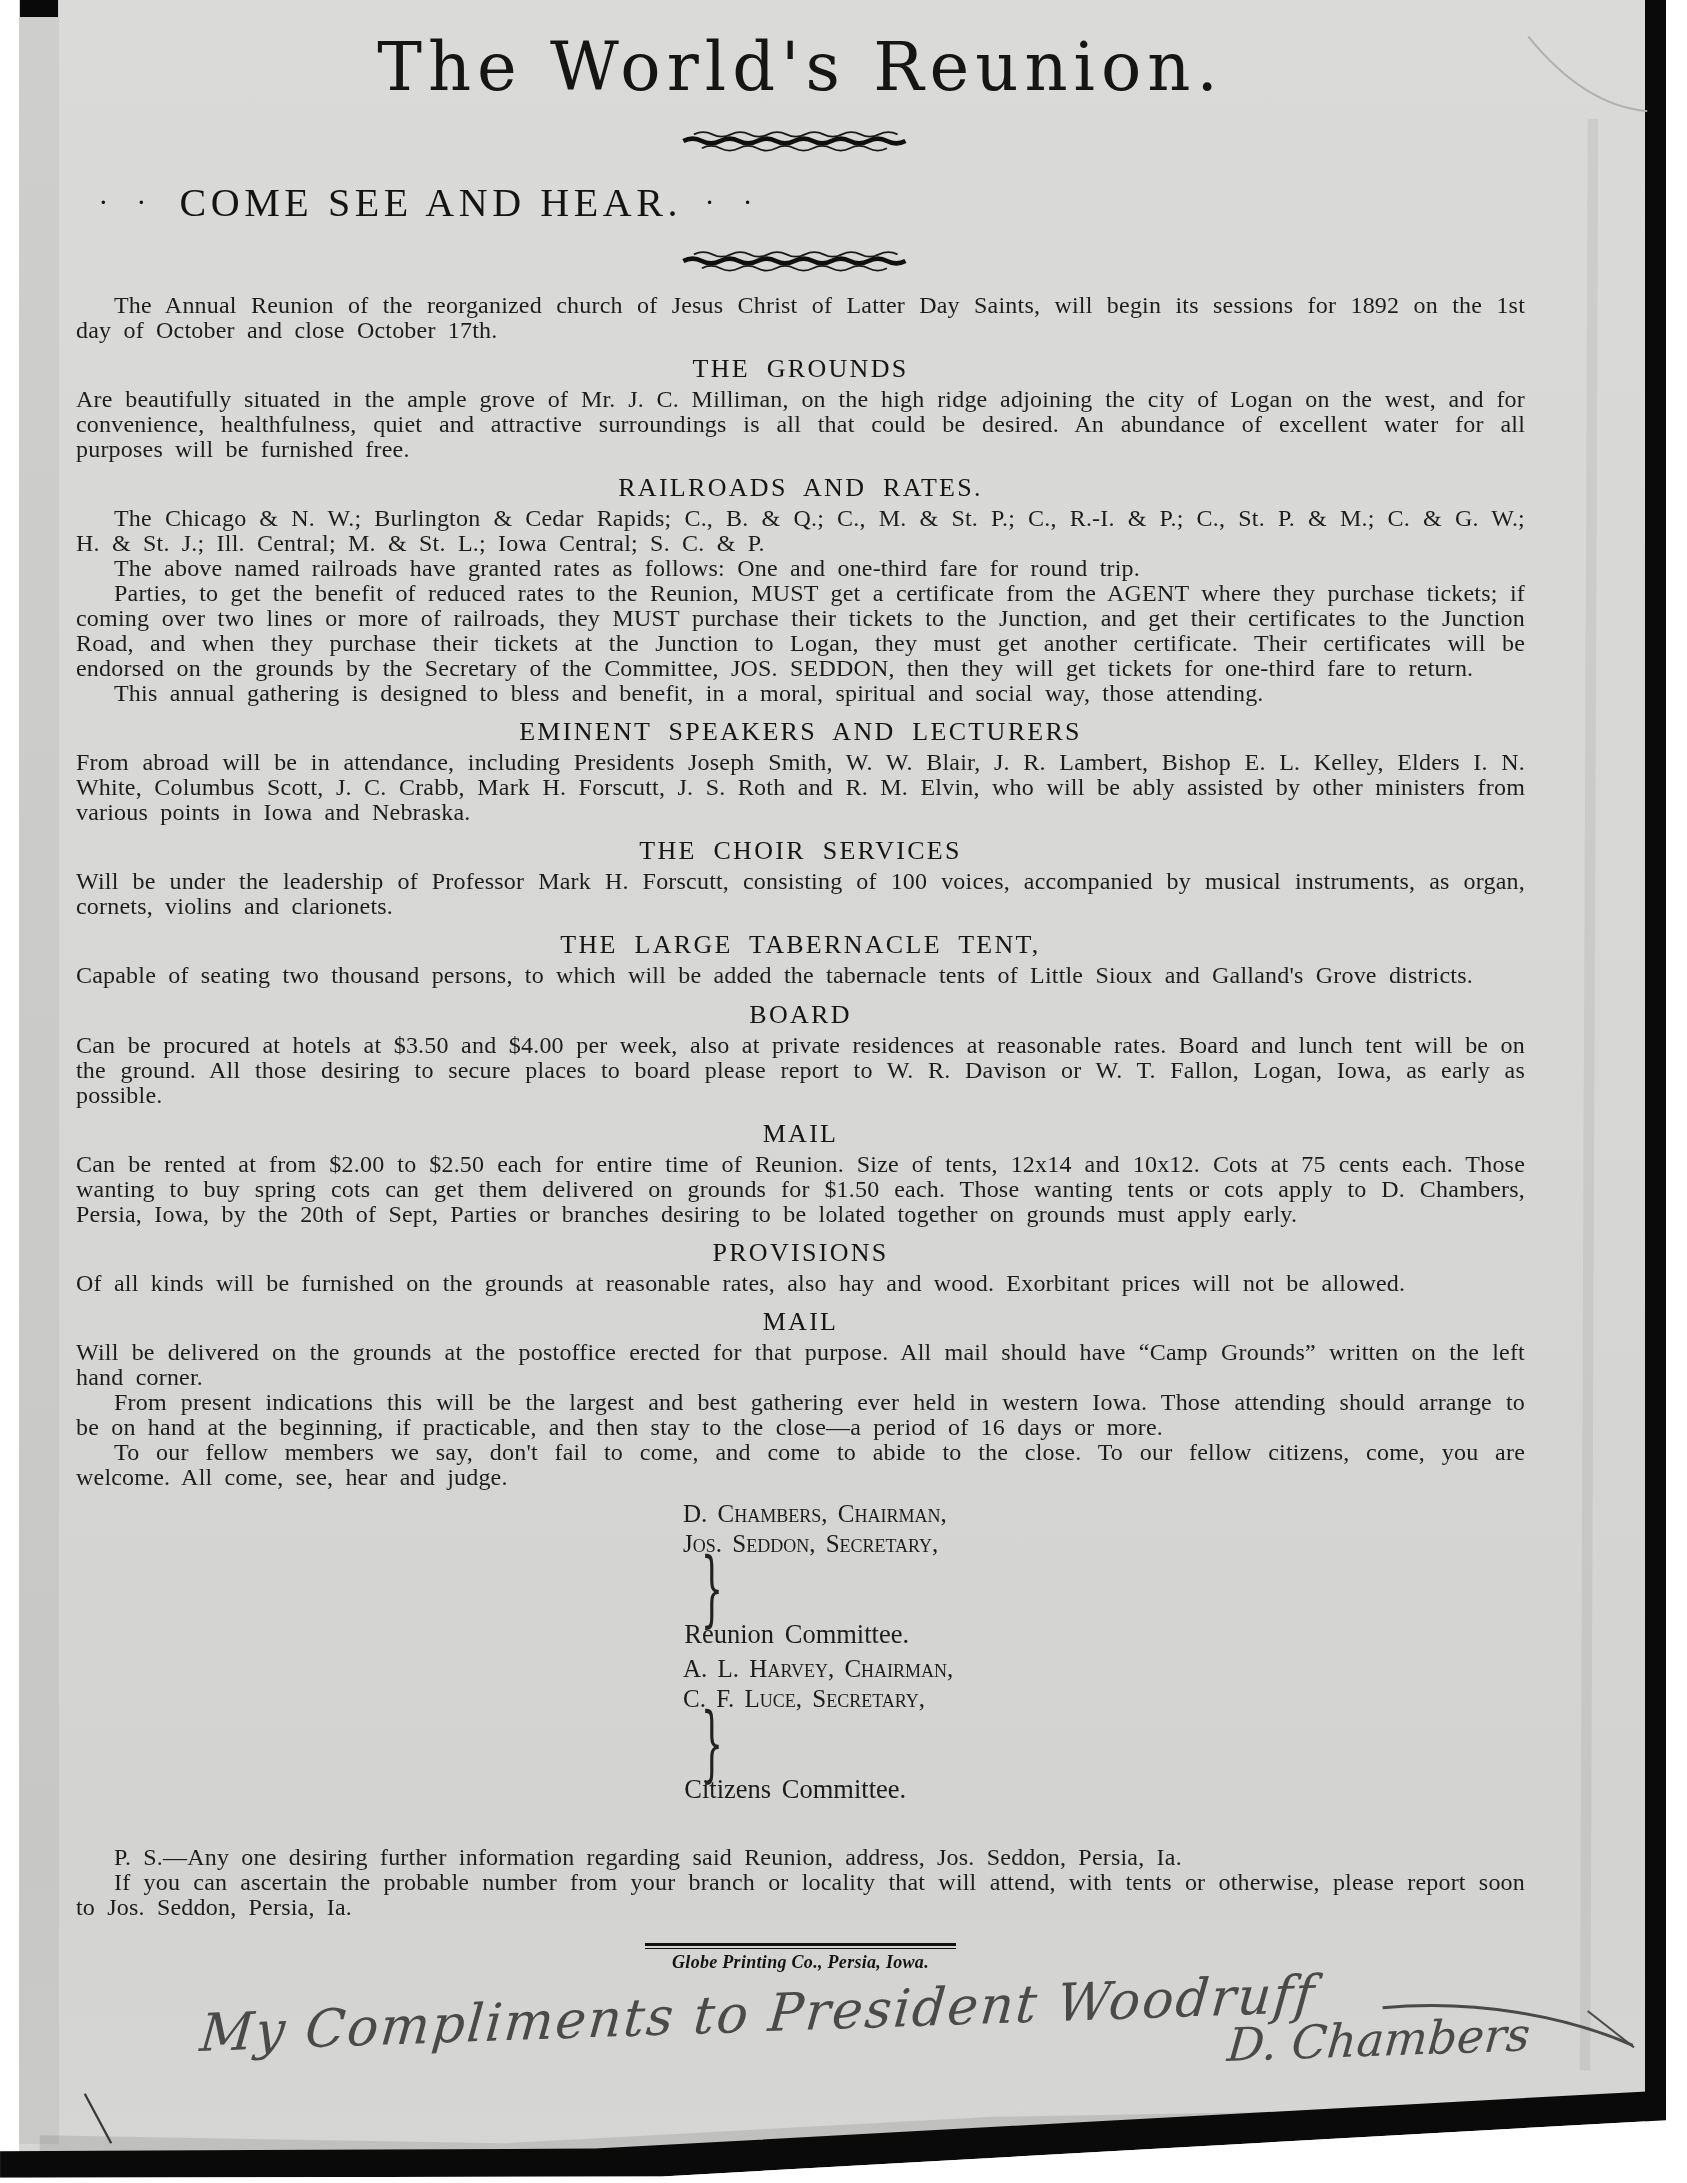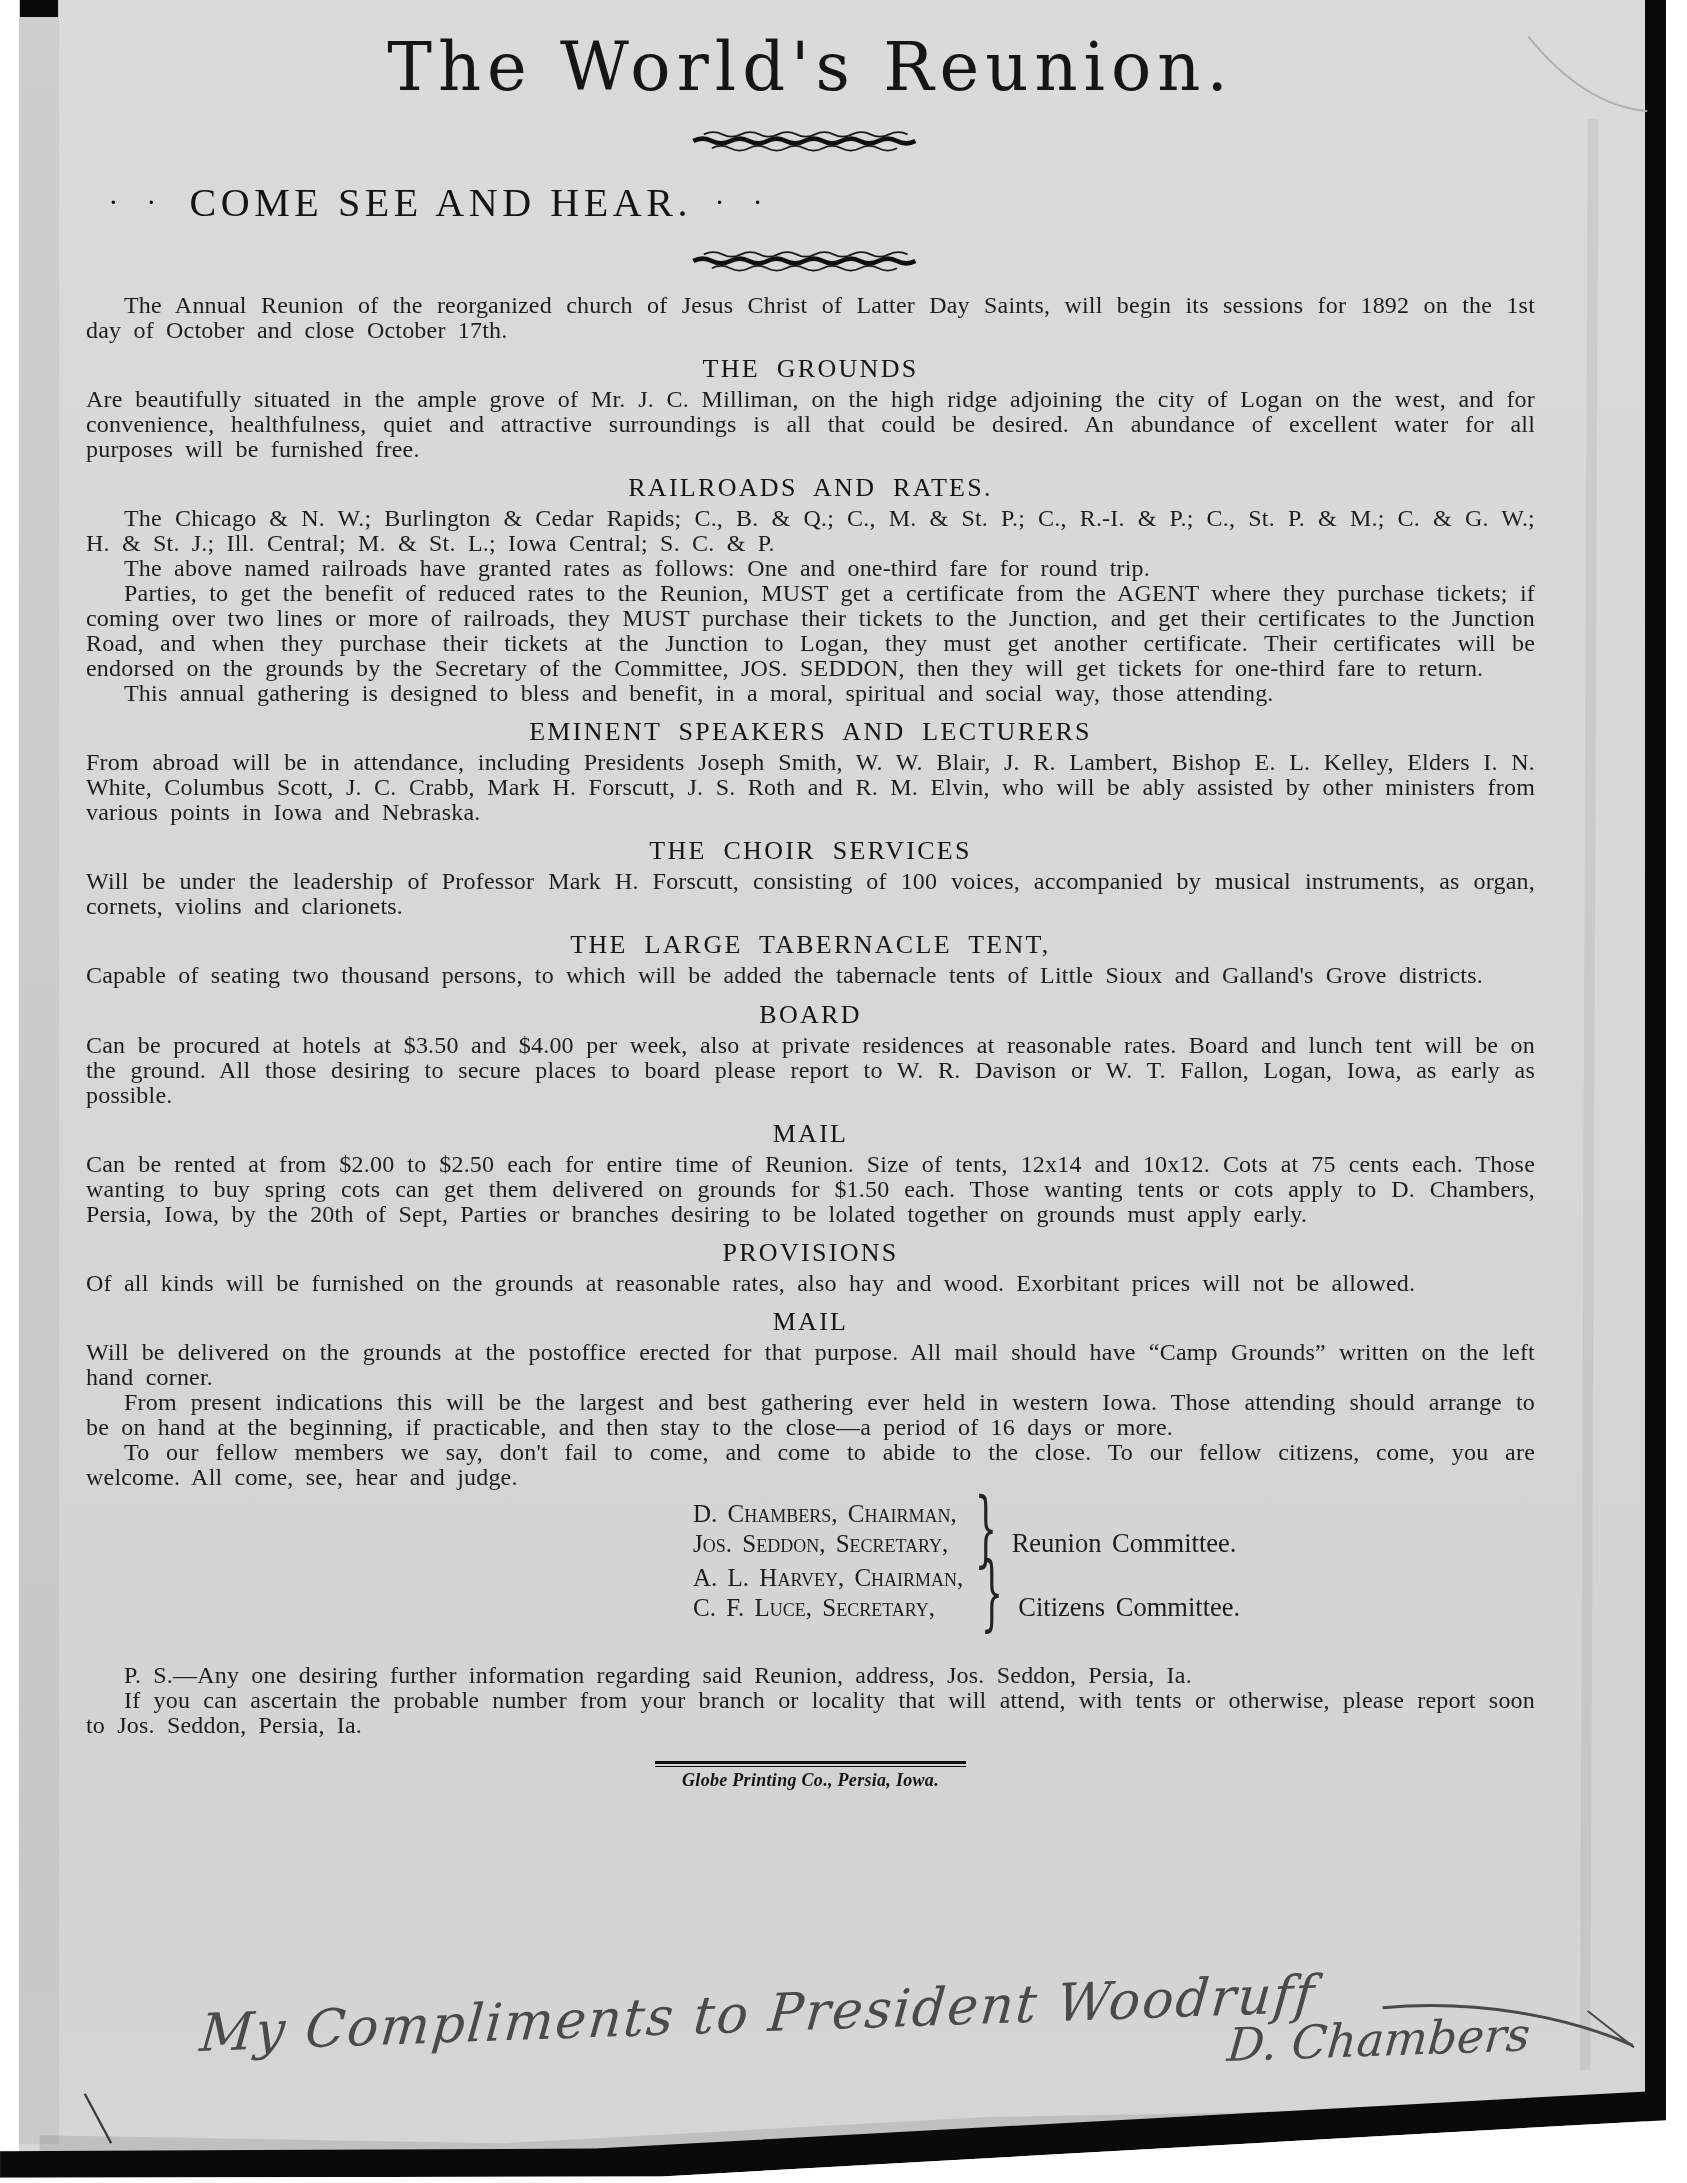--- a/index.html
+++ b/index.html
@@ -7,21 +7,21 @@
     width:1687px;height:2183px;position:relative;background:#ffffff;
     font-family:"Liberation Serif", serif;color:#1c1c1c;overflow:hidden;
   }
   .paper{
     position:absolute;left:18.5px;top:0;width:1647px;height:2183px;
     background:linear-gradient(180deg,#dadad9 0%,#d7d7d6 45%,#d3d3d2 85%,#d6d6d5 100%);
   }
   .corner-mark{position:absolute;left:20px;top:0;width:38px;height:17px;background:#090909;}
   .left-strip{position:absolute;left:18.5px;top:0;width:40px;height:2144px;background:rgba(0,0,0,0.055);}
   .right-band{position:absolute;left:1645px;top:0;width:20.5px;height:2140px;background:#0a0a0a;}
-  .content{position:absolute;left:86px;top:0;width:1449px;}
+  .content{position:absolute;left:76px;top:0;width:1449px;}
 
   .doc-title{
     margin-top:28px;text-align:center;
     font-family:"DejaVu Serif", serif;font-size:67px;font-weight:500;
     letter-spacing:6px;color:#151515;
   }
   .sep{display:block;margin:22.5px auto 0 auto;}
   .subtitle-row{margin-top:26.5px;font-size:40px;letter-spacing:4.6px;
     font-family:"Liberation Serif", serif;color:#141414;white-space:nowrap;}
   .subtitle-dots{font-size:29px;letter-spacing:10.6px;vertical-align:4px;margin:0 22.5px;}
@@ -29,21 +29,21 @@
   .body-text{font-size:24px;line-height:25px;word-spacing:6px;letter-spacing:0.2px;
     text-align:justify;color:#1d1d1d;}
   p{margin:0;}
   p.ind{text-indent:38px;}
   .intro{margin-top:20px;}
   h2.sec-head{
     margin:13.2px 0 6px 0;text-align:center;font-size:26px;font-weight:500;
     letter-spacing:2.3px;word-spacing:8px;color:#161616;
   }
   .committees{margin-top:9.3px;}
-  .committee-group{display:flex;align-items:flex-end;margin-left:607px;margin-top:4px;}
+  .committee-group{display:flex;align-items:flex-start;margin-left:607px;margin-top:4px;flex-direction:column;}
   .committee-names{font-variant:small-caps;font-size:25px;line-height:30px;word-spacing:4px;}
   .brace{font-family:"DejaVu Serif", serif;font-size:78px;font-weight:300;color:#222;
     transform:scaleX(0.45) scaleY(1.05);margin:0 0 0 4px;line-height:60px;}
   .committee-label{font-size:26.5px;margin-left:1.3px;word-spacing:4px;}
 
   .postscript{margin-top:40px;}
   .printer{margin-top:22.5px;text-align:center;}
   .printer-rule{width:311px;margin:0 auto;border-top:3.3px solid #111;border-bottom:1.3px solid #111;height:2px;}
   .printer-text{margin-top:2.6px;font-size:18px;font-weight:bold;font-style:italic;
     letter-spacing:0.3px;color:#141414;}

